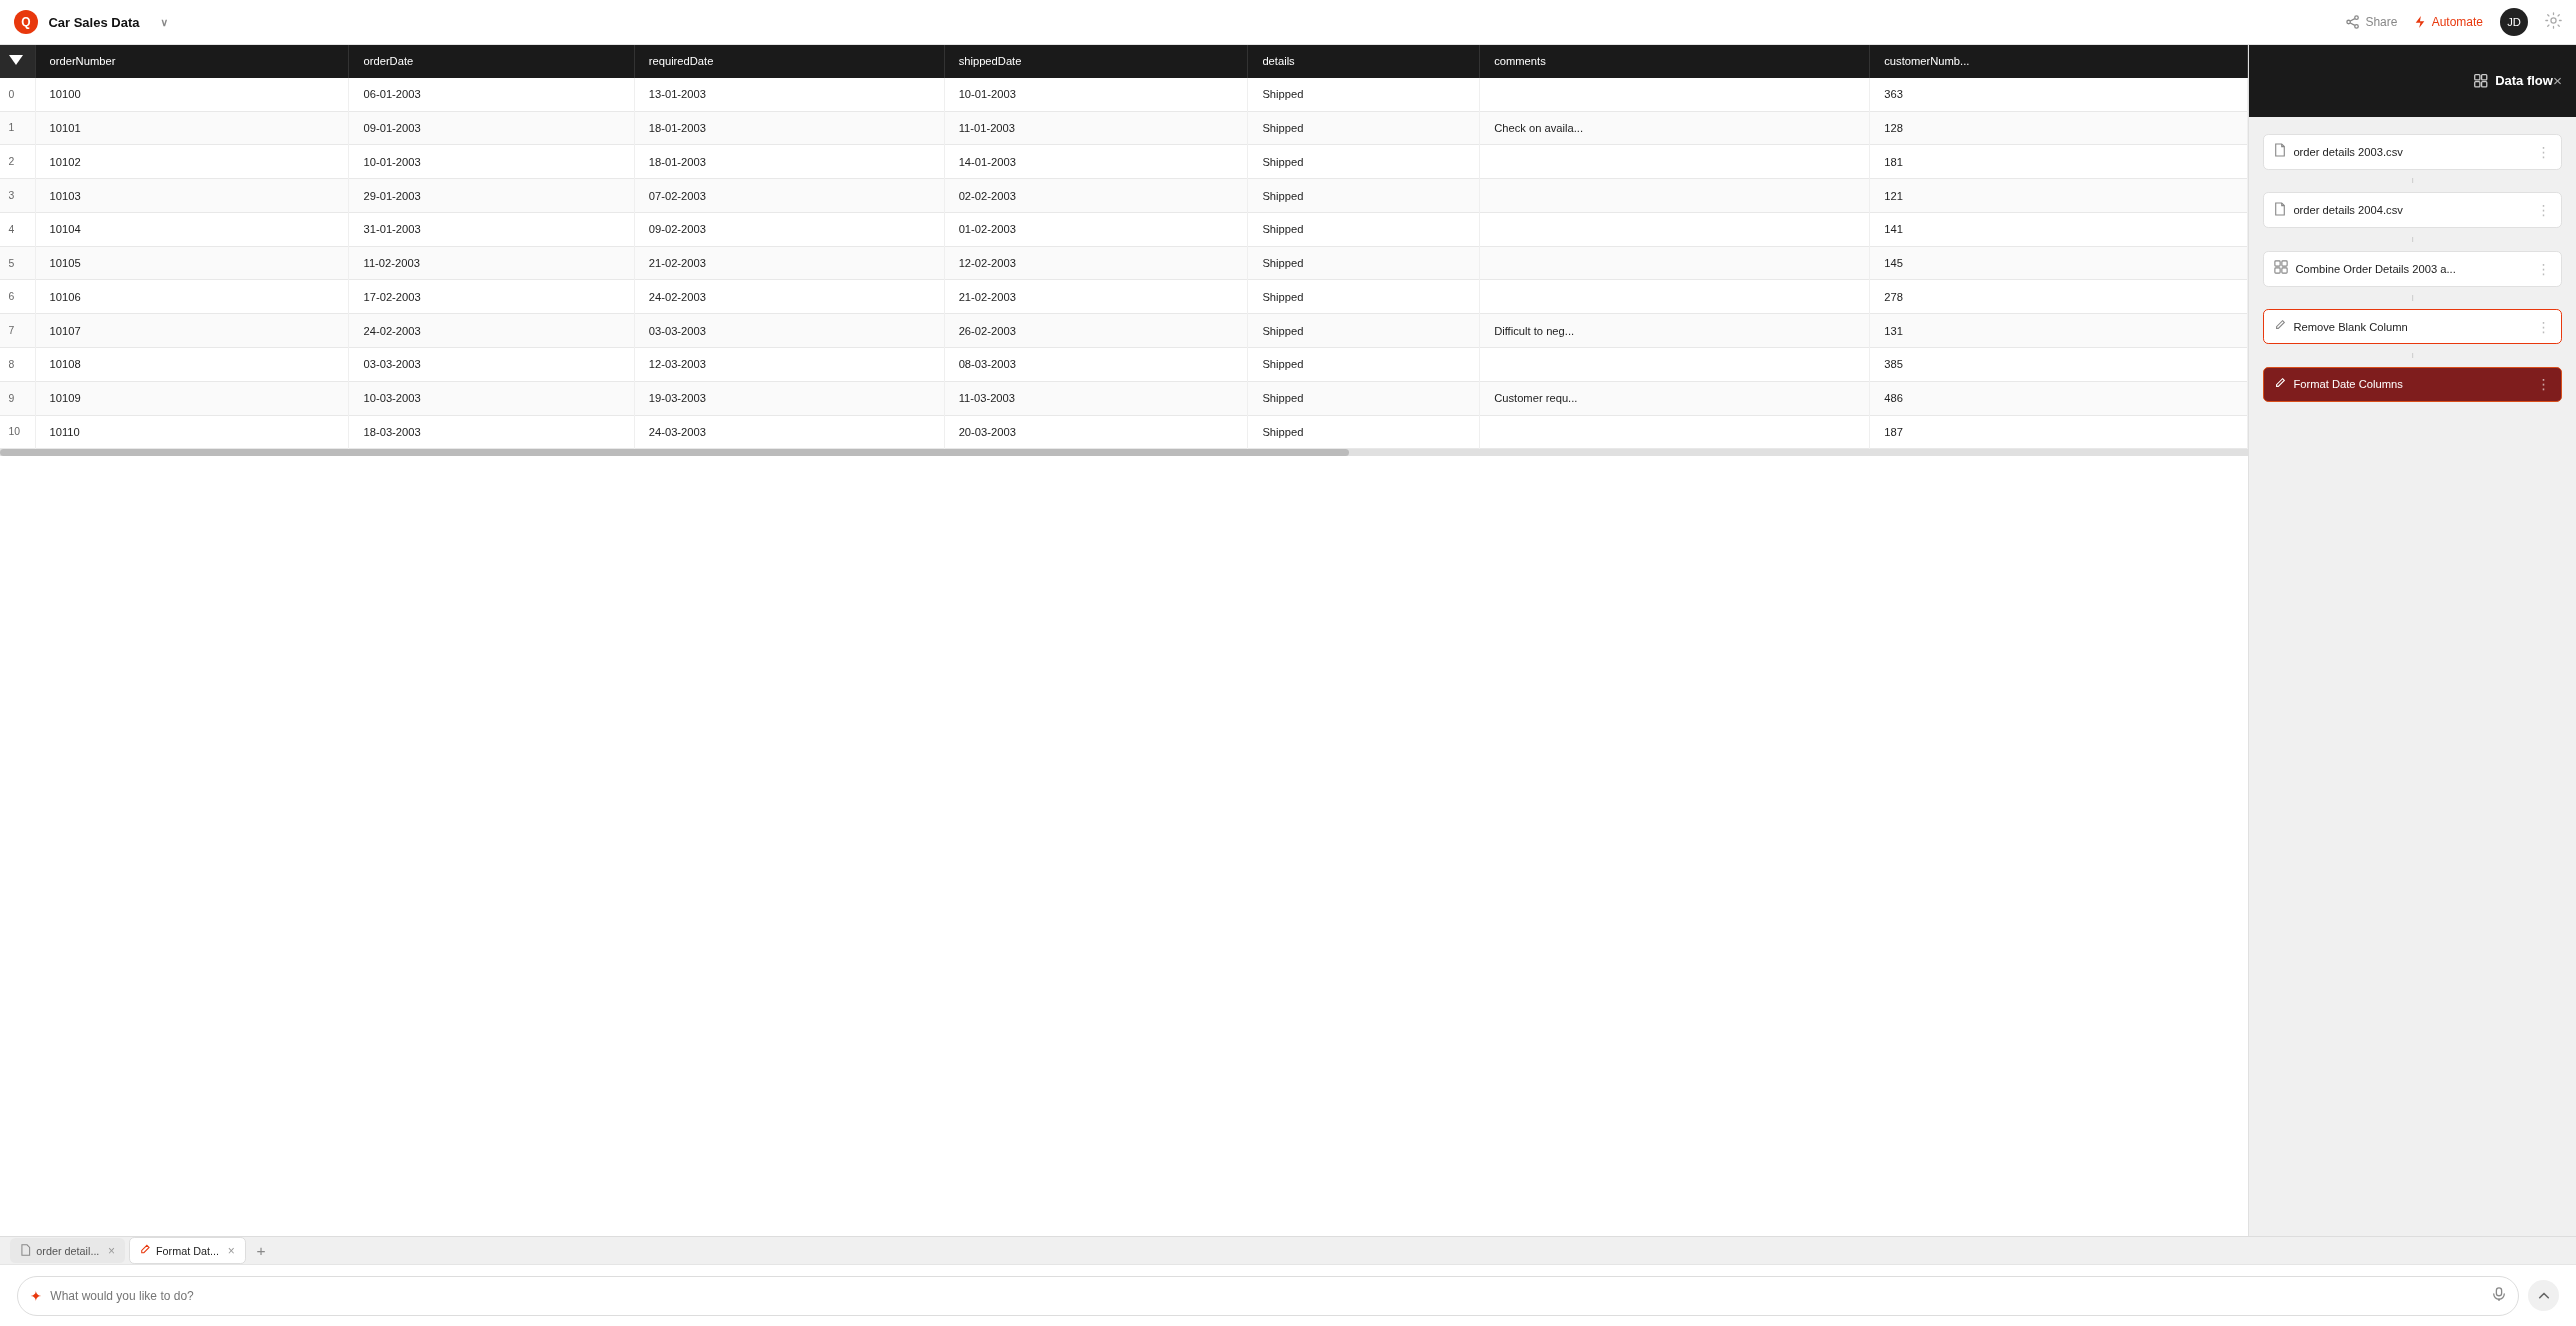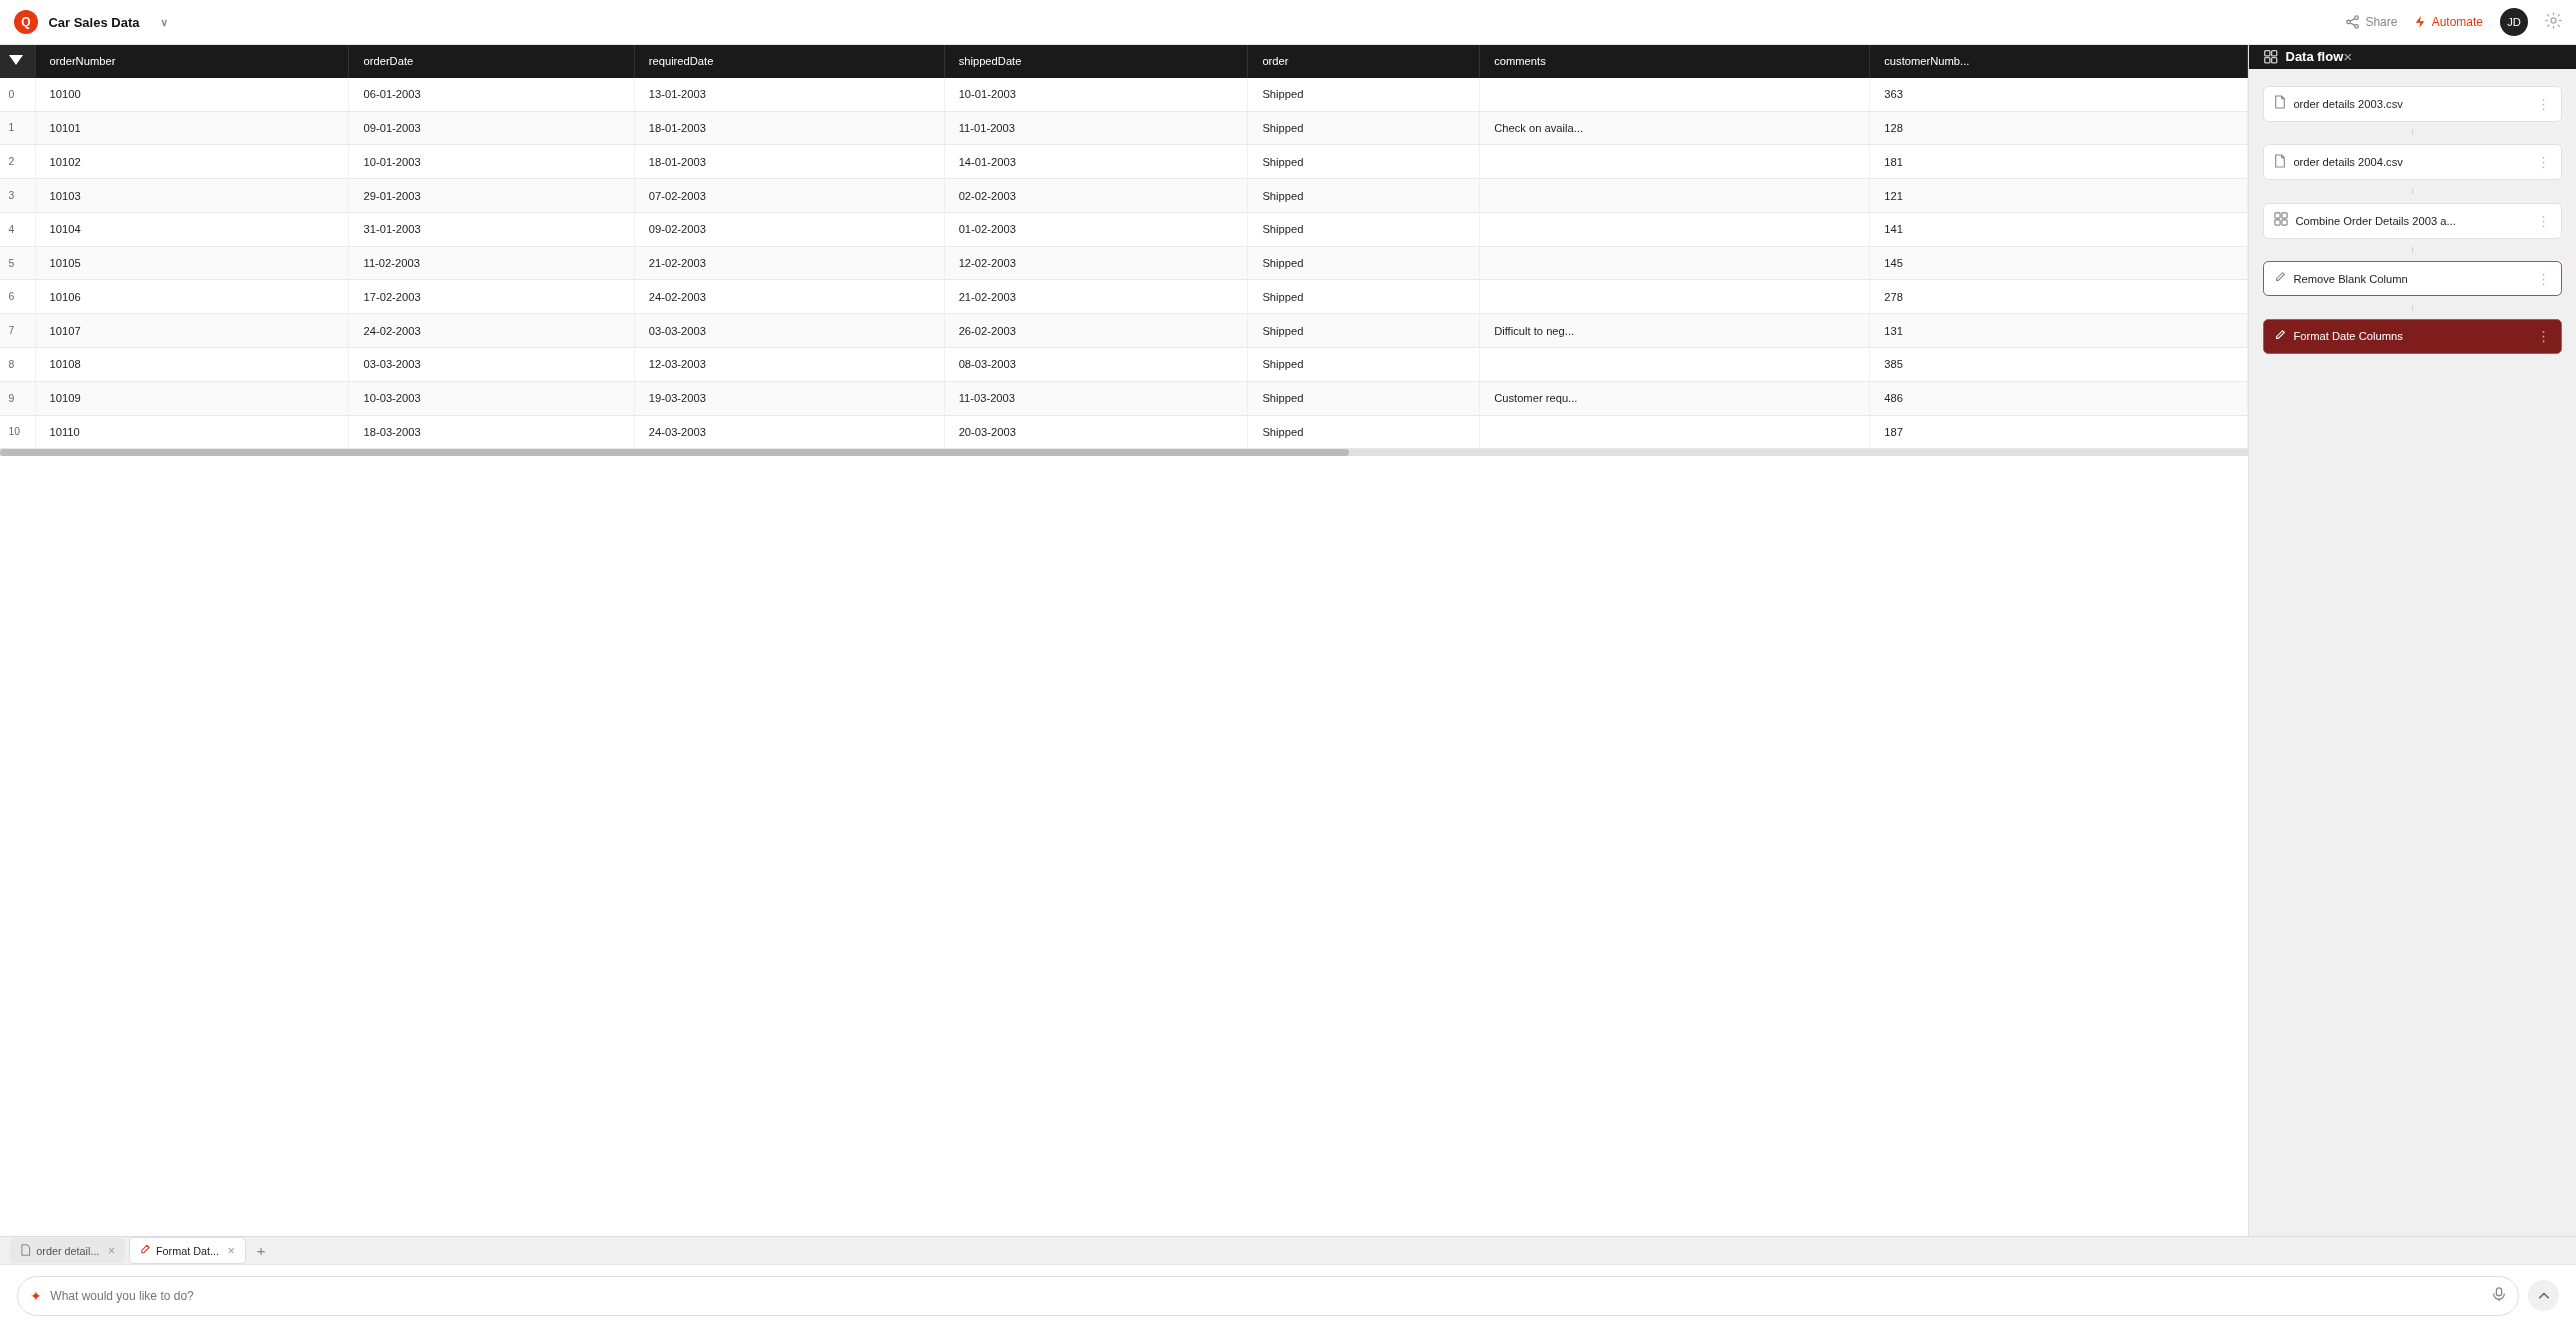--- a/index.html
+++ b/index.html
@@ -132,24 +132,24 @@
       width: 328px;
       background: #fff;
       border-left: 0.9px solid #e0e0e0;
       display: flex;
       flex-direction: column;
       flex-shrink: 0;
     }
     .dataflow-header {
       background: #1a1a1a;
       color: #fff;
-      padding: 4px 14px;
-      display: flex;
-      align-items: center;
-      justify-content: flex-start;
+      padding: 28px 14px;
+      display: flex;
+      align-items: center;
+      justify-content: flex-end;
     }
     .dataflow-title {
       display: flex; align-items: center; gap: 7px;
       font-size: 13px; font-weight: 600;
     }
     .dataflow-close {
       background: none; border: none; color: #aaa;
       font-size: 15.5px; cursor: pointer; line-height: 1;
     }
     .dataflow-body {
@@ -320,21 +320,21 @@
     <table class="data-table">
       <thead>
         <tr>
           <th class="row-index-header">
             <div class="triangle-icon"></div>
           </th>
           <th>orderNumber</th>
           <th>orderDate</th>
           <th>requiredDate</th>
           <th>shippedDate</th>
-          <th>order</th>
+          <th>details</th>
           <th>comments</th>
           <th>customerNumb...</th>
         </tr>
       </thead>
       <tbody id="table-body">
       <tr>
             <td>0</td>
             <td>10100</td>
             <td>06-01-2003</td>
             <td>13-01-2003</td>

